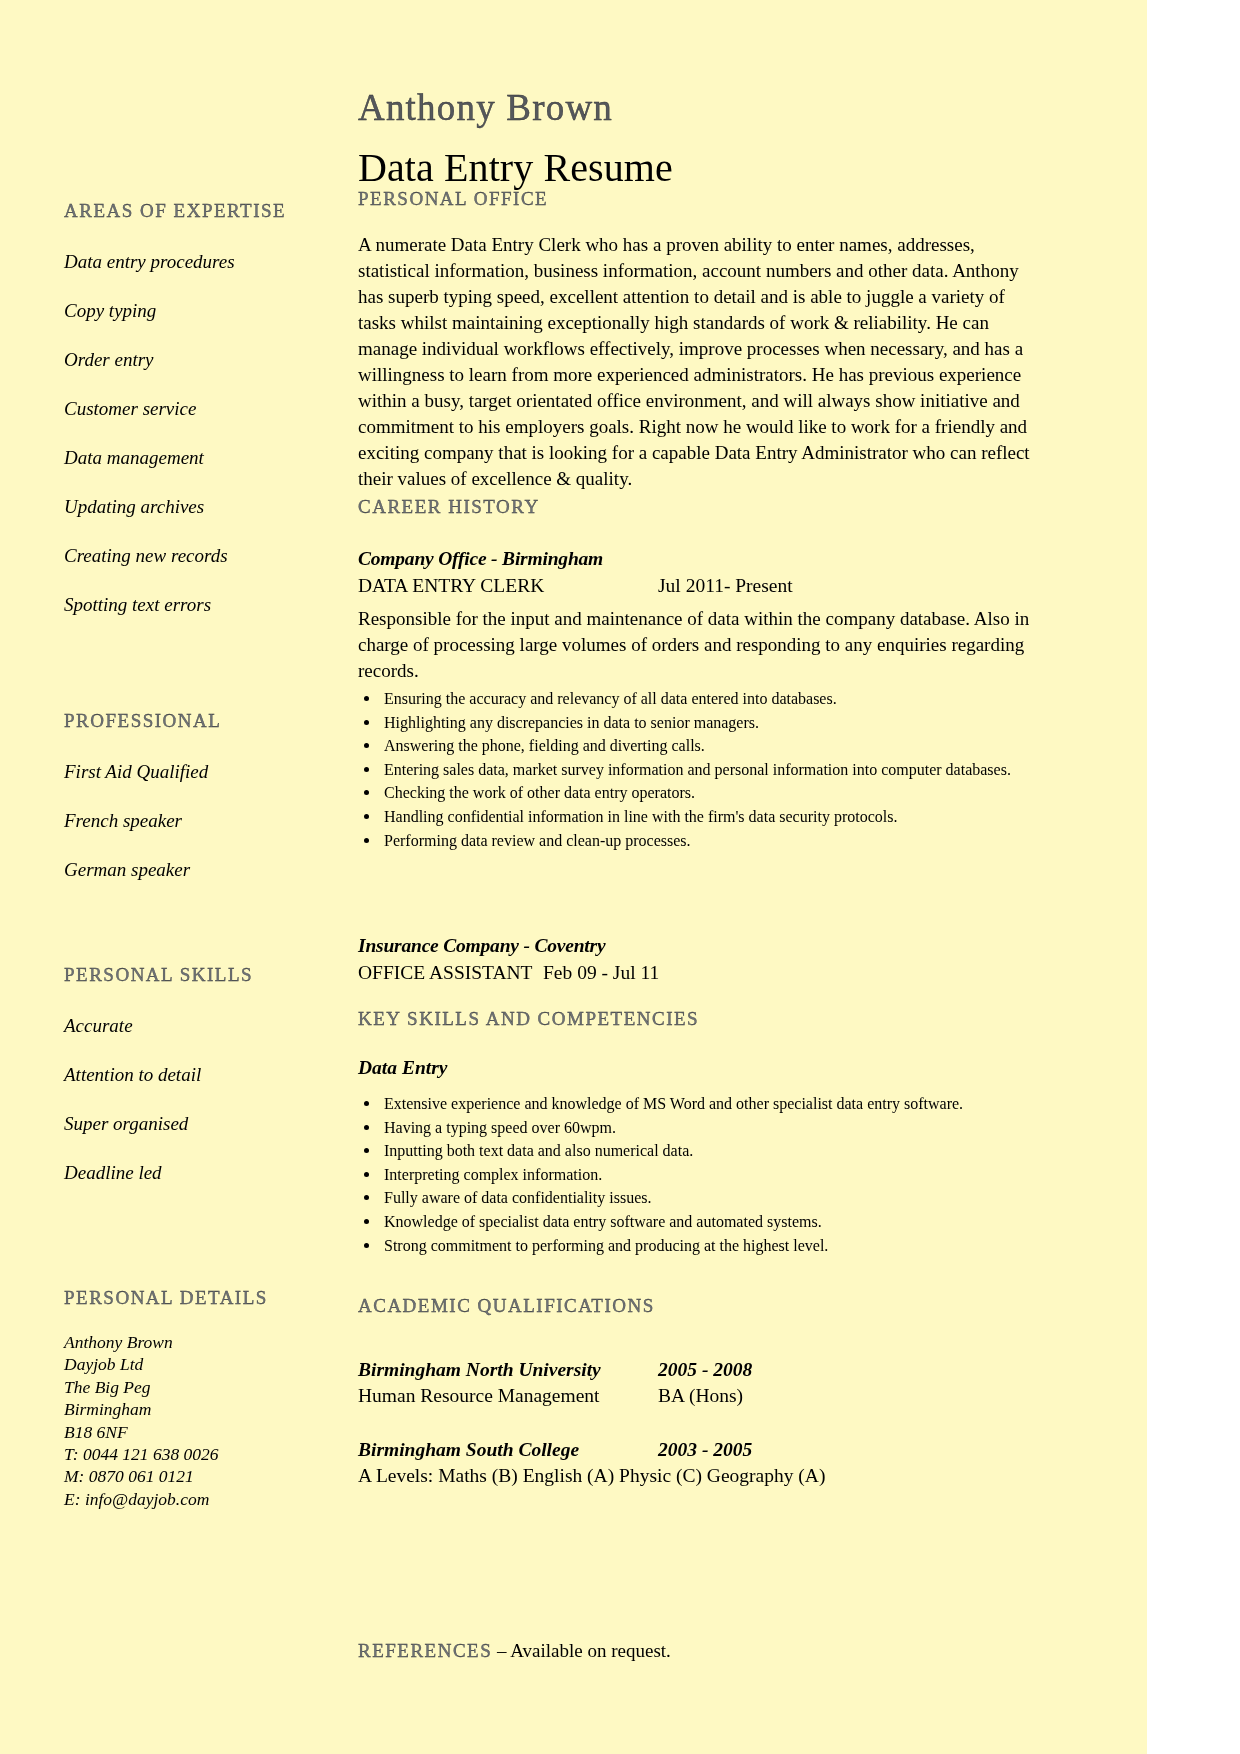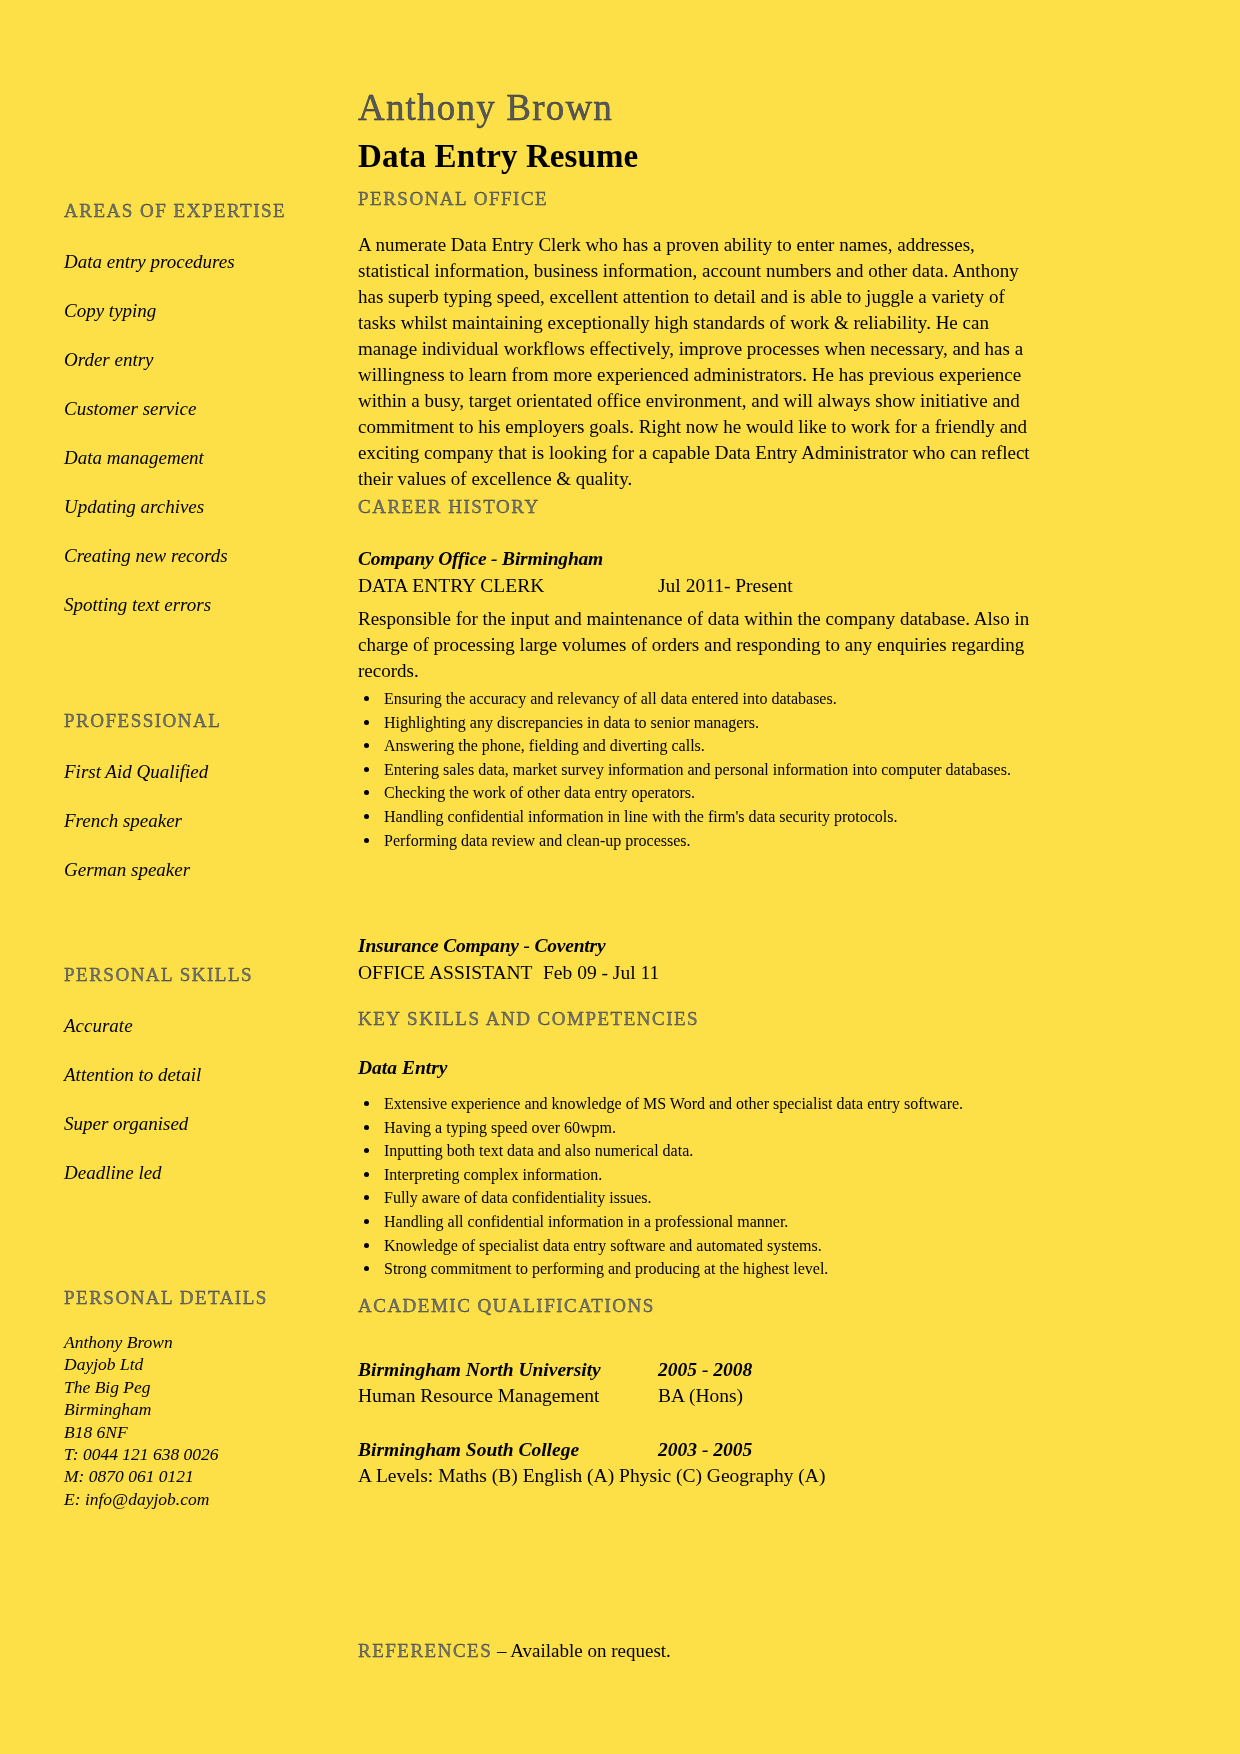--- a/index.html
+++ b/index.html
@@ -2,23 +2,23 @@
 <html><head>
 <meta charset="utf-8">
 <style>
   html, body {
     margin: 0;
     padding: 0;
     background: #ffffff;
   }
   .page {
     position: relative;
-    width: 1240px;
+    width: 1147px;
     height: 1754px;
-    background: #fde047;
+    background: #fef9c3;
     font-family: "Liberation Serif", "DejaVu Serif", serif;
     color: #000000;
     overflow: hidden;
   }
 
   
   .header {
     position: absolute;
     left: 358px;
     top: 88px;
@@ -27,24 +27,24 @@
   .cand-name {
     font-family: "Liberation Serif", "DejaVu Serif", serif;
     font-size: 37px;
     line-height: 1.08;
     letter-spacing: 1.2px;
     color: #55585c;
     -webkit-text-stroke: 0.4px #2b2d30;
     font-weight: 400;
   }
   .doc-title {
-    font-size: 33px;
-    font-weight: 700;
+    font-size: 40px;
+    font-weight: 400;
     line-height: 1.12;
-    margin-top: 10px;
+    margin-top: 18px;
     letter-spacing: 0.1px;
   }
 
   
   .sec-head {
     font-size: 19px;
     letter-spacing: 1.5px;
     color: #6e7276;
     -webkit-text-stroke: 0.35px #3a3c3f;
     font-weight: 400;
@@ -250,21 +250,20 @@
 
     <div class="blk" style="top:1008px;">
       <div class="sec-head">KEY SKILLS AND COMPETENCIES</div>
       <div class="sub-head" style="margin-top:27px;">Data Entry</div>
       <ul class="bullets" style="margin-top:13px;">
         <li><span class="dot"></span><span>Extensive experience and knowledge of MS Word and other specialist data entry software.</span></li>
         <li><span class="dot"></span><span>Having a typing speed over 60wpm.</span></li>
         <li><span class="dot"></span><span>Inputting both text data and also numerical data.</span></li>
         <li><span class="dot"></span><span>Interpreting complex information.</span></li>
         <li><span class="dot"></span><span>Fully aware of data confidentiality issues.</span></li>
-        <li><span class="dot"></span><span>Handling all confidential information in a professional manner.</span></li>
         <li><span class="dot"></span><span>Knowledge of specialist data entry software and automated systems.</span></li>
         <li><span class="dot"></span><span>Strong commitment to performing and producing at the highest level.</span></li>
       </ul>
     </div>
 
     <div class="blk" style="top:1295px;">
       <div class="sec-head">ACADEMIC QUALIFICATIONS</div>
 
       <div style="margin-top:42px;">
         <div class="edu-head">

